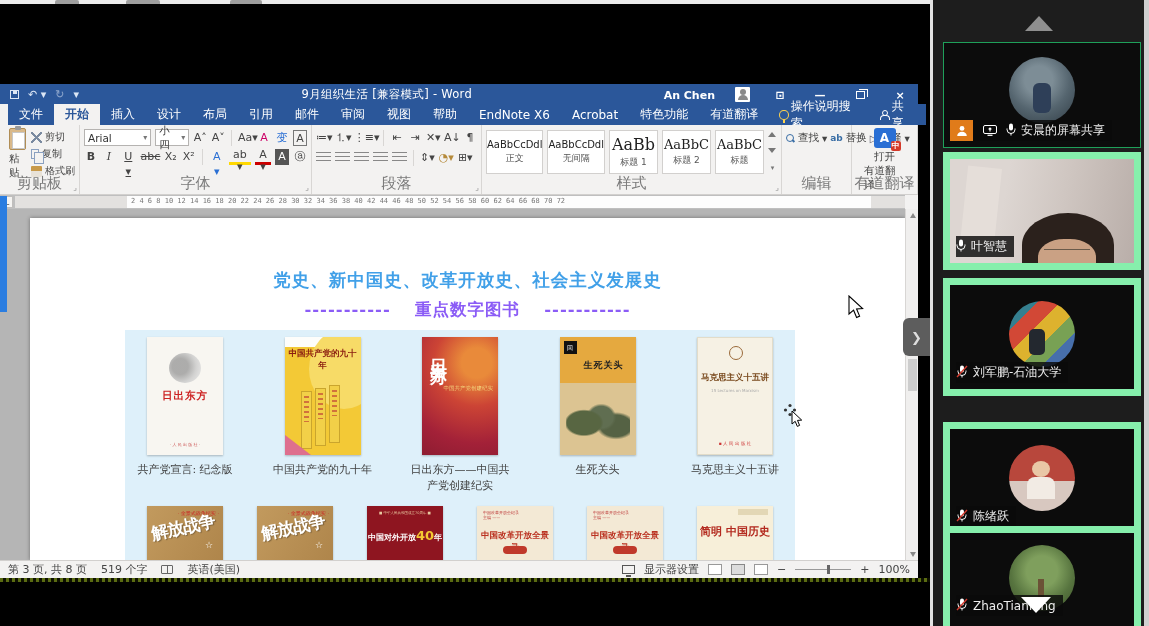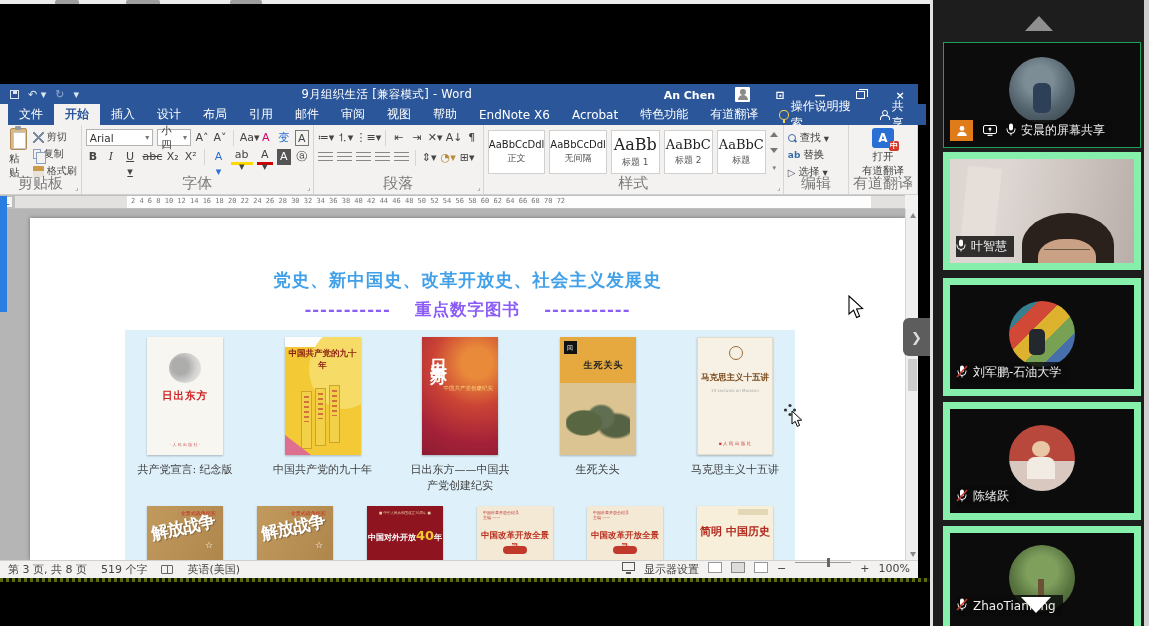--- a/index.html
+++ b/index.html
@@ -80,21 +80,21 @@
   .styles-inner { display:flex; gap:4px; padding-top:2px; }
   .style-item { width:64px; height:44px; background:#fff; border:1px solid #d2d0ce; display:flex; flex-direction:column; align-items:center; justify-content:center; gap:2px; }
   .style-sample { font-size:10px; color:#222; white-space:nowrap; }
   .style-sample.h1 { font-size:16px; font-family:"DejaVu Serif",serif; }
   .style-sample.h2 { font-size:13px; font-family:"DejaVu Serif",serif; }
   .style-name { font-size:9px; color:#555; }
   .style-scroll { width:12px; display:flex; flex-direction:column; justify-content:space-between; align-items:center; padding:2px 0; }
   .tri-up { width:0; height:0; border-left:4px solid transparent; border-right:4px solid transparent; border-bottom:5px solid #777; }
   .tri-dn { width:0; height:0; border-left:4px solid transparent; border-right:4px solid transparent; border-top:5px solid #777; }
 
-  .edit-inner { display:flex; flex-direction:column; gap:3px; padding-top:3px; font-size:10.5px; color:#444; }
+  .edit-inner { display:flex; flex-direction:row; gap:3px; padding-top:3px; font-size:10.5px; color:#444; }
   .mag { width:9px; height:9px; position:relative; }
   .mag::before { content:""; position:absolute; left:0; top:0; width:6px; height:6px; border:1.5px solid #3a6ea5; border-radius:50%; }
   .mag::after { content:""; position:absolute; left:6px; top:6px; width:3px; height:1.5px; background:#3a6ea5; transform:rotate(45deg); }
   .repl { color:#3a6ea5; font-size:9px; font-weight:bold; }
   .selarrow { color:#556; font-size:10px; }
 
   .youdao-btn { display:flex; flex-direction:column; align-items:center; justify-content:center; font-size:10.5px; color:#444; padding:0 8px; }
   .yd-ic { width:22px; height:20px; background:#2a6fd4; border-radius:3px; color:#fff; font-size:12px; font-weight:bold; text-align:center; line-height:20px; position:relative; margin-bottom:2px; }
   .yd-ic::after { content:"中"; position:absolute; right:-5px; bottom:-3px; background:#d43a2a; color:#fff; font-size:8px; line-height:10px; width:10px; height:10px; border-radius:2px; }
   .ribbon-collapse { position:absolute; right:4px; bottom:2px; color:#777; font-size:9px; }
@@ -169,21 +169,21 @@
   .sb-btn { position:absolute; left:1px; width:11px; height:12px; display:flex; align-items:center; justify-content:center; }
   .sb-thumb { position:absolute; left:2px; top:150px; width:9px; height:32px; background:#cdcdcd; }
   .tri-u { width:0;height:0;border-left:3.5px solid transparent;border-right:3.5px solid transparent;border-bottom:5px solid #888; }
   .tri-d { width:0;height:0;border-left:3.5px solid transparent;border-right:3.5px solid transparent;border-top:5px solid #888; }
 
   
   #collapse-handle { left:903px; top:318px; width:27px; height:38px; background:#5d5d5d; border-radius:6px 0 0 6px; color:#ddd; display:flex; align-items:center; justify-content:center; font-size:13px; }
 
   
   #statusbar { left:0; top:476px; width:918px; height:18px; background:#f3f2f1; border-top:1px solid #d2d0ce; display:flex; align-items:center; font-size:11px; color:#444; padding:0 8px; gap:14px; }
-  .sb-right { margin-left:auto; display:flex; gap:9px; }
+  .sb-right { margin-left:auto; display:flex; align-items:center; gap:9px; }
   .book-ic { width:12px; height:9px; border:1px solid #666; border-radius:1px; position:relative; }
   .book-ic::after { content:""; position:absolute; left:5px; top:0; width:1px; height:7px; background:#666; }
   .mon-ic { width:13px; height:9px; border:1px solid #555; position:relative; }
   .mon-ic::after { content:""; position:absolute; left:3px; top:9px; width:5px; height:2px; background:#555; }
   .view-ic { width:14px; height:11px; border:1px solid #999; background:#fff; }
   .view-ic.sel { border:1px solid #888; background:#dcdcdc; }
   .zoom-track { width:56px; height:1px; background:#999; position:relative; }
   .zoom-thumb { position:absolute; left:32px; top:-4px; width:3px; height:9px; background:#666; }
 
   #green-strip { left:0; top:578px; width:930px; height:4px;
@@ -627,21 +627,21 @@
               <rect x="4" y="0.5" width="4" height="7" rx="2" fill="#fff"></rect>
               <path d="M2 5.5v1a4 4 0 0 0 8 0v-1" stroke="#fff" fill="none"></path>
               <line x1="6" y1="10.5" x2="6" y2="12.5" stroke="#fff"></line>
               <line x1="1" y1="12" x2="11" y2="1" stroke="#d33a2e" stroke-width="1.4"></line>
             </svg>
         </span>
         <span>刘军鹏-石油大学</span>
       </div>
     </div>
 
-    <div class="tile" style="top:402px;height:118px;">
+    <div class="tile" style="top:422px;height:118px;">
       <div class="pav av4" style="top:16px;width:66px;height:66px;overflow:hidden;"></div>
       <div class="plabel pad">
         <span>
           <svg width="12" height="13" viewBox="0 0 12 13">
               <rect x="4" y="0.5" width="4" height="7" rx="2" fill="#fff"></rect>
               <path d="M2 5.5v1a4 4 0 0 0 8 0v-1" stroke="#fff" fill="none"></path>
               <line x1="6" y1="10.5" x2="6" y2="12.5" stroke="#fff"></line>
               <line x1="1" y1="12" x2="11" y2="1" stroke="#d33a2e" stroke-width="1.4"></line>
             </svg>
         </span>

